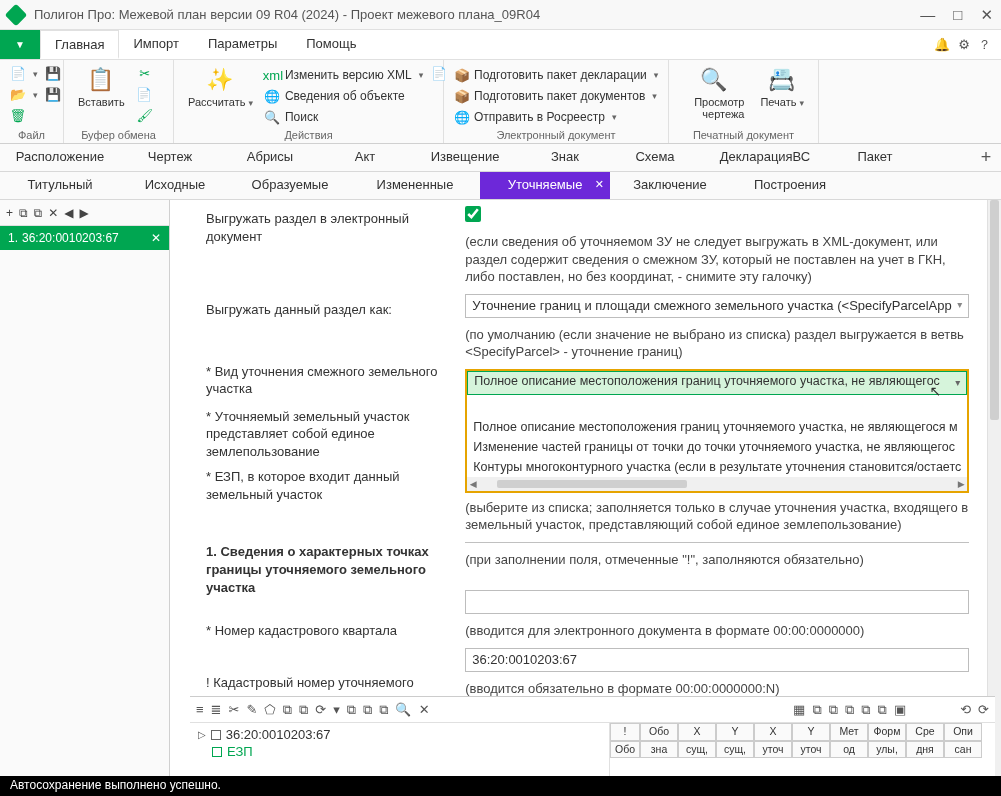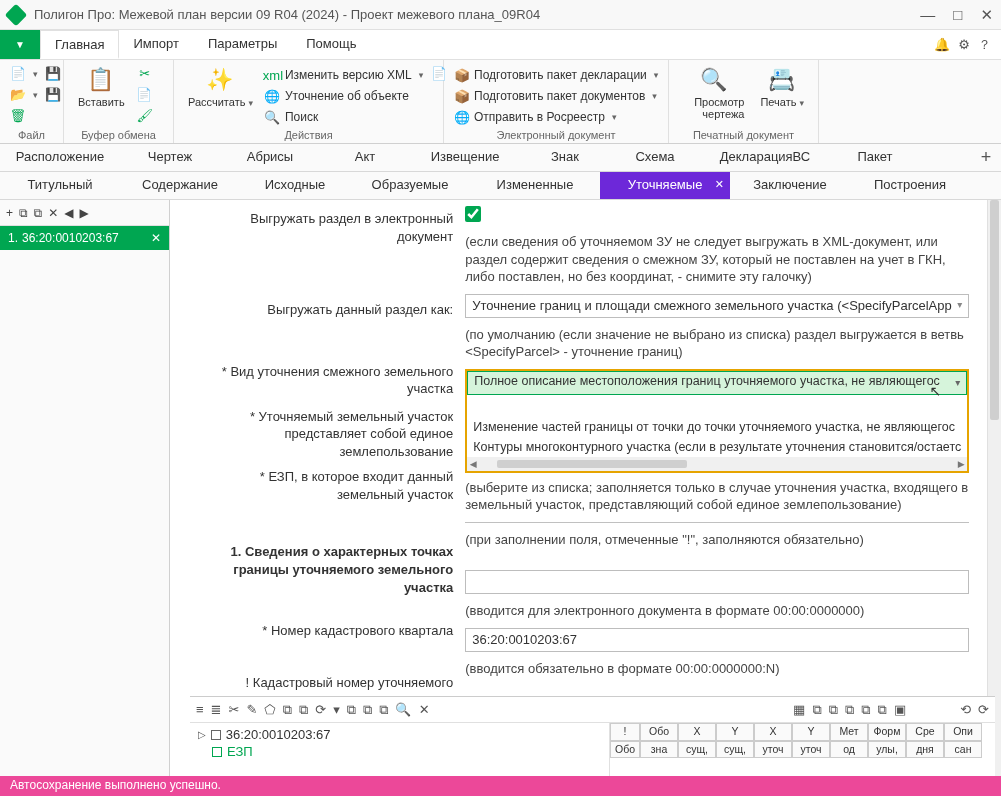--- a/index.html
+++ b/index.html
@@ -44,21 +44,21 @@
 
 .main { display: flex; height: calc(796px - 30px - 30px - 84px - 56px - 20px); }
 .sidebar { width: 170px; background: #fafafa; border-right: 1px solid #d0d0d0; display: flex; flex-direction: column; }
 .side-tb { height: 26px; display: flex; align-items: center; gap: 6px; padding: 0 6px; border-bottom: 1px solid #e0e0e0; color: #444; font-size: 12px; }
 .side-item { background: #00a651; color: #fff; padding: 5px 8px; font-size: 12px; display: flex; align-items: center; }
 .side-item .num { margin-right: 4px; }
 .side-item .close { margin-left: auto; font-size: 12px; }
 
 .form-area { flex: 1; overflow: hidden; display: flex; }
 .form-labels { width: 300px; padding: 10px 12px 0 36px; }
-.form-labels .row { margin-bottom: 12px; font-size: 13px; line-height: 1.35; text-align: right; }
+.form-labels .row { margin-bottom: 12px; font-size: 13px; line-height: 1.35; }
 .form-labels .row.bold { font-weight: 700; }
 .form-controls { flex: 1; padding: 6px 18px 0 0; }
 .form-controls .row { margin-bottom: 8px; font-size: 13px; }
 .hint { color: #444; font-size: 12.5px; line-height: 1.35; }
 .select, .input { width: 100%; height: 24px; border: 1px solid #bdbdbd; padding: 2px 6px; background: #fff; font-size: 13px; display: flex; align-items: center; position: relative; }
 .select .arrow { position: absolute; right: 6px; top: 4px; font-size: 10px; color: #888; }
 .dd-wrap { border: 2px solid #e6a400; position: relative; margin-bottom: 6px; }
 .dd-sel { height: 24px; background: #d6f4db; border: 1px solid #00a651; padding: 2px 6px; font-size: 12.5px; position: relative; overflow: hidden; white-space: nowrap; }
 .dd-sel .arrow { position: absolute; right: 6px; top: 5px; font-size: 10px; color: #666; }
 .dd-cursor { position: absolute; right: 26px; top: 12px; font-size: 14px; }
@@ -78,21 +78,21 @@
 .grid-body { display: flex; height: 54px; }
 .tree { width: 420px; border-right: 1px solid #e0e0e0; padding: 4px 8px; font-size: 13px; }
 .tree .node { display: flex; align-items: center; gap: 5px; margin-bottom: 2px; }
 .tree .toggle { font-size: 10px; color: #555; }
 .tree .box { width: 10px; height: 10px; border: 1px solid #666; display: inline-block; }
 .grid-head { flex: 1; display: flex; }
 .gh-cell { border: 1px solid #ccc; font-size: 10.5px; text-align: center; padding: 2px 2px; line-height: 1.1; width: 38px; background: #fafafa; }
 .gh-cell.first { width: 30px; }
 
 
-.status { position: absolute; left: 0; right: 0; bottom: 0; height: 20px; background: #ec4899; color: #fff; font-size: 12px; padding: 2px 10px; }
+.status { position: absolute; left: 0; right: 0; bottom: 0; height: 20px; background: #000000; color: #fff; font-size: 12px; padding: 2px 10px; }
 
 .vscroll { width: 14px; background: #f0f0f0; border-left: 1px solid #e0e0e0; display: flex; flex-direction: column; }
 .vscroll .sbar { flex: 1; position: relative; }
 .vscroll .sthumb { position: absolute; top: 0; left: 2px; right: 2px; height: 220px; background: #cfcfcf; border-radius: 2px; }
 </style>
 </head>
 <body>
 
 <div class="titlebar">
   <div class="logo"></div>
@@ -174,21 +174,21 @@
         <div class="icn">✨</div>
         <div class="txt drop">Рассчитать</div>
       </div>
       <div class="rbtn-col" style="margin-top:2px">
         <div class="rbtn-sm drop">
             <span class="icn">xml</span>
             <span>Изменить версию XML</span>
           </div>
         <div class="rbtn-sm">
             <span class="icn">🌐</span>
-            <span>Уточнение об объекте</span>
+            <span>Сведения об объекте</span>
           </div>
         <div class="rbtn-sm">
             <span class="icn">🔍</span>
             <span>Поиск</span>
           </div>
       </div>
       <div class="rbtn-col">
         <div class="rbtn-sm">
             <span class="icn">📄</span>
           </div>
@@ -240,21 +240,20 @@
     <div class="sectab" style="width:90px">Акт</div>
     <div class="sectab" style="width:110px">Извещение</div>
     <div class="sectab" style="width:90px">Знак</div>
     <div class="sectab" style="width:90px">Схема</div>
     <div class="sectab" style="width:130px">ДекларацияВС</div>
     <div class="sectab" style="width:90px">Пакет</div>
     <div class="plus-tab">+</div>
   </div>
   <div class="sectabs-row">
     <div class="sectab" style="width:120px">Титульный</div>
-    <div class="sectab" style="width:120px">Содержание</div>
     <div class="sectab" style="width:110px">Исходные</div>
     <div class="sectab" style="width:120px">Образуемые</div>
     <div class="sectab" style="width:130px">Измененные</div>
     <div class="sectab active" style="width:130px"><span>Уточняемые</span><span class="close">✕</span></div>
     <div class="sectab" style="width:120px">Заключение</div>
     <div class="sectab" style="width:120px">Построения</div>
   </div>
 </div>
 
 <div class="main">
@@ -295,20 +294,21 @@
             <span class="arrow">▾</span>
         </div>
       </div>
       <div class="row hint">(по умолчанию (если значение не выбрано из списка) раздел выгружается в ветвь &lt;SpecifyParcel&gt; - уточнение границ)</div>
 
       <div class="dd-wrap">
         <div class="dd-sel"><span>Полное описание местоположения границ уточняемого участка, не являющегос</span><span class="arrow">▾</span></div>
         <div class="dd-cursor">↖</div>
         <div class="dd-blank"></div>
         <div class="dd-list">
+          <div class="dd-opt">Полное описание местоположения границ уточняемого участка, не являющегося м</div>
           <div class="dd-opt">Изменение частей границы от точки до точки уточняемого участка, не являющегос</div>
           <div class="dd-opt">Контуры многоконтурного участка (если в результате уточнения становится/остаетс</div>
         </div>
         <div class="dd-scroll">
           <span class="lar">◀</span>
             <span class="thumb"></span>
             <span style="flex:1"></span>
             <span class="rar">▶</span>
         </div>
       </div>

